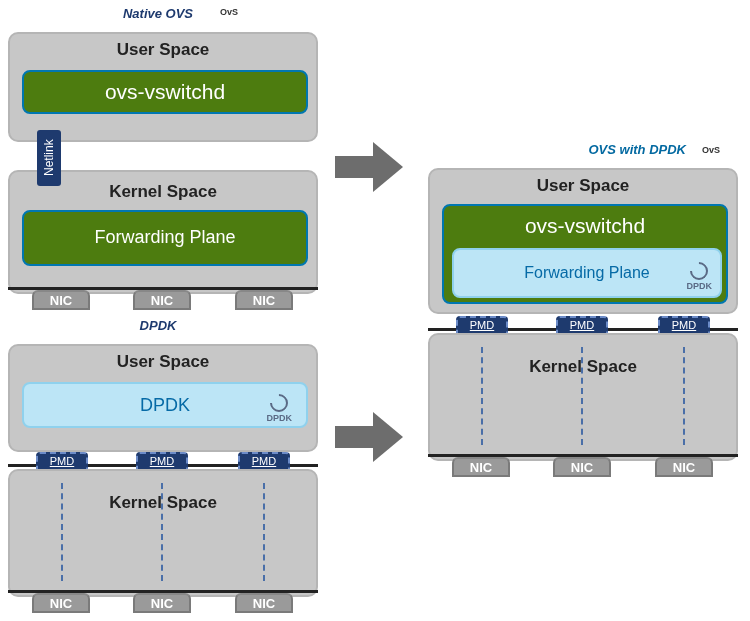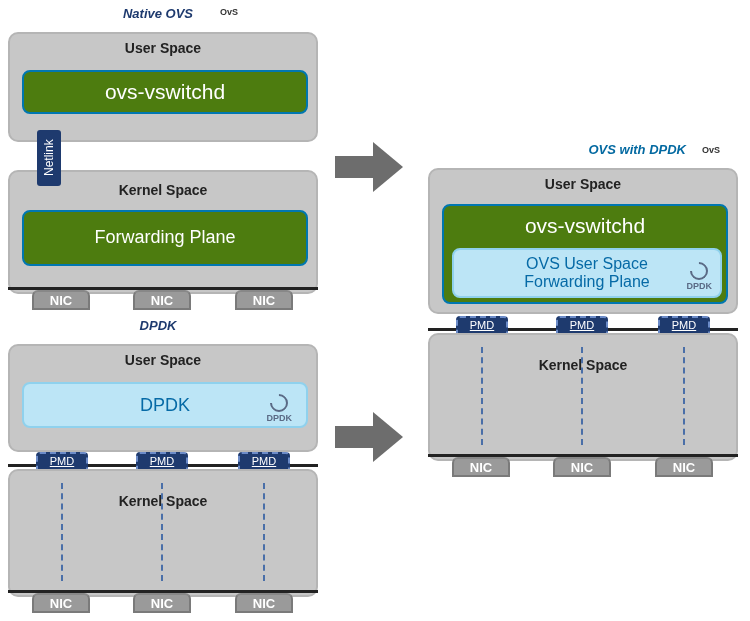--- a/index.html
+++ b/index.html
@@ -25,21 +25,21 @@
     color: #333;
     font-weight: bold;
     line-height: 1;
   }
   .panel {
     background: #c7c7c7;
     border: 2px solid #b5b5b5;
     border-radius: 10px;
   }
   .heading {
-    font-size: 14px;
+    font-size: 17px;
     font-weight: bold;
     color: #222;
     text-align: center;
   }
   .bluebox {
     background: #4d7c0f;
     border: 2px solid #0077b0;
     border-radius: 8px;
     color: #fff;
     text-align: center;
@@ -216,21 +216,20 @@
 </div>
 
 <div class="abs title t-orange" style="left:432px; top:142px; width:300px; text-align:right; padding-right:46px;">OVS with DPDK</div>
 <div class="abs logo" style="left:702px; top:146px;">OvS</div>
 
 <div class="abs panel" style="left:428px; top:168px; width:310px; height:146px;">
   <div class="heading" style="margin-top:6px;">User Space</div>
   <div class="bluebox" style="position:absolute; left:12px; top:34px; width:286px; height:100px; font-size:21px; align-items:flex-start; padding-top:8px;">
     <span>ovs-vswitchd</span>
     <div class="lightbluebox" style="position:absolute; left:8px; top:42px; width:270px; height:50px; flex-direction:column; font-size:16px; line-height:1.15;">
-      <div>OVS User Space</div>
       <div>Forwarding Plane</div>
       <div class="dpdk-sm" style="right:8px; top:12px;">DPDK</div>
     </div>
   </div>
 </div>
 
 <div class="hrule" style="left:428px; top:328px; width:310px;"></div>
 <div class="abs pmd" style="left:456px; top:316px; width:52px; height:30px; flex-direction:column;">
   <div>PMD</div>
   <div>Driver</div>

